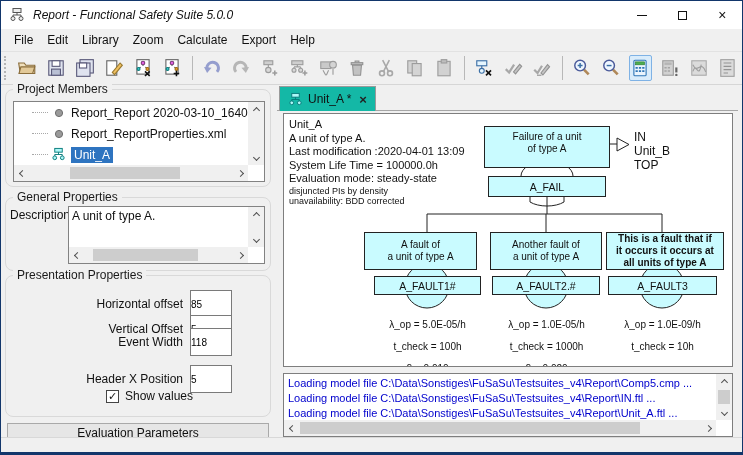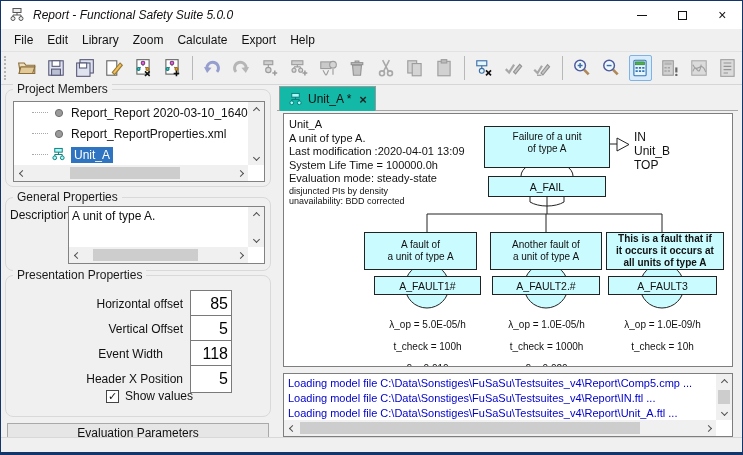--- a/index.html
+++ b/index.html
@@ -63,21 +63,21 @@
   .splitter-h { position:absolute; left:0; top:106px; width:273px; height:4px; }
 
   .grp-general { left:4px; top:112px; width:266px; height:74px; }
   .desc-label { position:absolute; left:4px; top:10px; }
   .desc-box { position:absolute; left:62px; top:8px; width:197px; height:58px; background:#fff; border:1px solid #828282; overflow:hidden; }
   .desc-text { position:absolute; left:3px; top:2px; right:17px; }
 
   .grp-present { left:4px; top:190px; width:266px; height:142px; }
   .pp-row { position:absolute; right:38px; display:flex; align-items:center; }
   .pp-label { width:150px; text-align:right; margin-right:7px; }
-  .pp-input { width:42px; height:28px; border:1px solid #7a7a7a; background:#fff; text-align:right; padding-right:3px; font-family:"Liberation Sans",sans-serif; font-size:16px; }
+  .pp-input { width:42px; height:28px; border:1px solid #7a7a7a; background:#fff; text-align:left; padding-right:3px; font-family:"Liberation Sans",sans-serif; font-size:10px; }
   .cb-row { position:absolute; left:100px; top:113px; display:flex; align-items:center; }
   .cb { width:13px; height:13px; border:1px solid #444; background:#fff; display:flex; align-items:center; justify-content:center; margin-right:6px; font-size:11px; line-height:1; color:#111; }
 
   .eval-btn { position:absolute; left:6px; top:338px; width:262px; height:20px; background:#e6e6e6;
               border:1px solid #a9a9a9; display:flex; align-items:center; justify-content:center; }
 
   
   .tabbar { position:absolute; left:276px; top:0; width:461px; height:26px; border-bottom:1px solid #a6a6a6; }
   .tab { position:absolute; left:2px; top:1px; height:25px; background:#14b8a6; border:1px solid #9a9a9a; border-bottom:none;
          display:flex; align-items:center; padding:0 8px; }
@@ -423,21 +423,21 @@
       <span class="grp-title">Presentation Properties</span>
 
       <div class="pp-row" style="top:14px;">
         <span class="pp-label">Horizontal offset</span>
         <input class="pp-input" value="85" style="">
       </div>
       <div class="pp-row" style="top:39px;">
         <span class="pp-label">Vertical Offset</span>
         <input class="pp-input" value="5" style="">
       </div>
-      <div class="pp-row" style="top:64px;gap:20px;">
+      <div class="pp-row" style="top:52px;">
         <span class="pp-label">Event Width</span>
         <input class="pp-input" value="118" style="">
       </div>
       <div class="pp-row" style="top:89px;">
         <span class="pp-label">Header X Position</span>
         <input class="pp-input" value="5" style="">
       </div>
 
       <div class="cb-row">
         <span class="cb">

